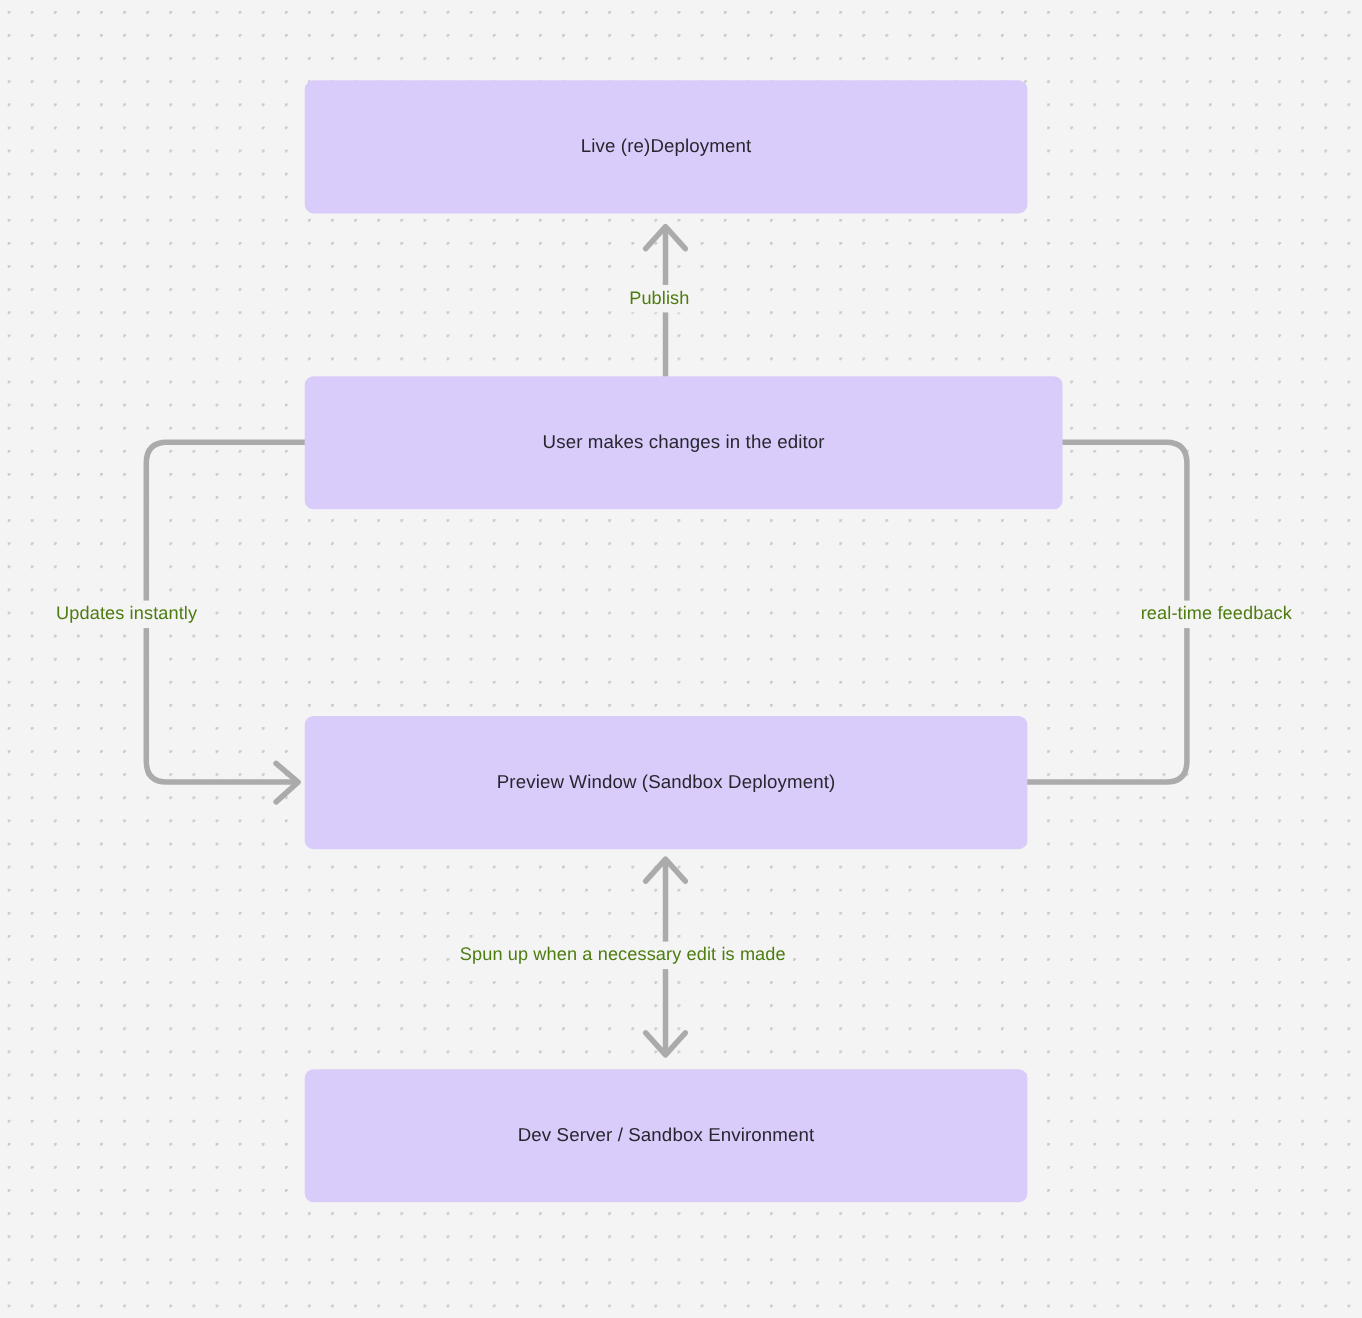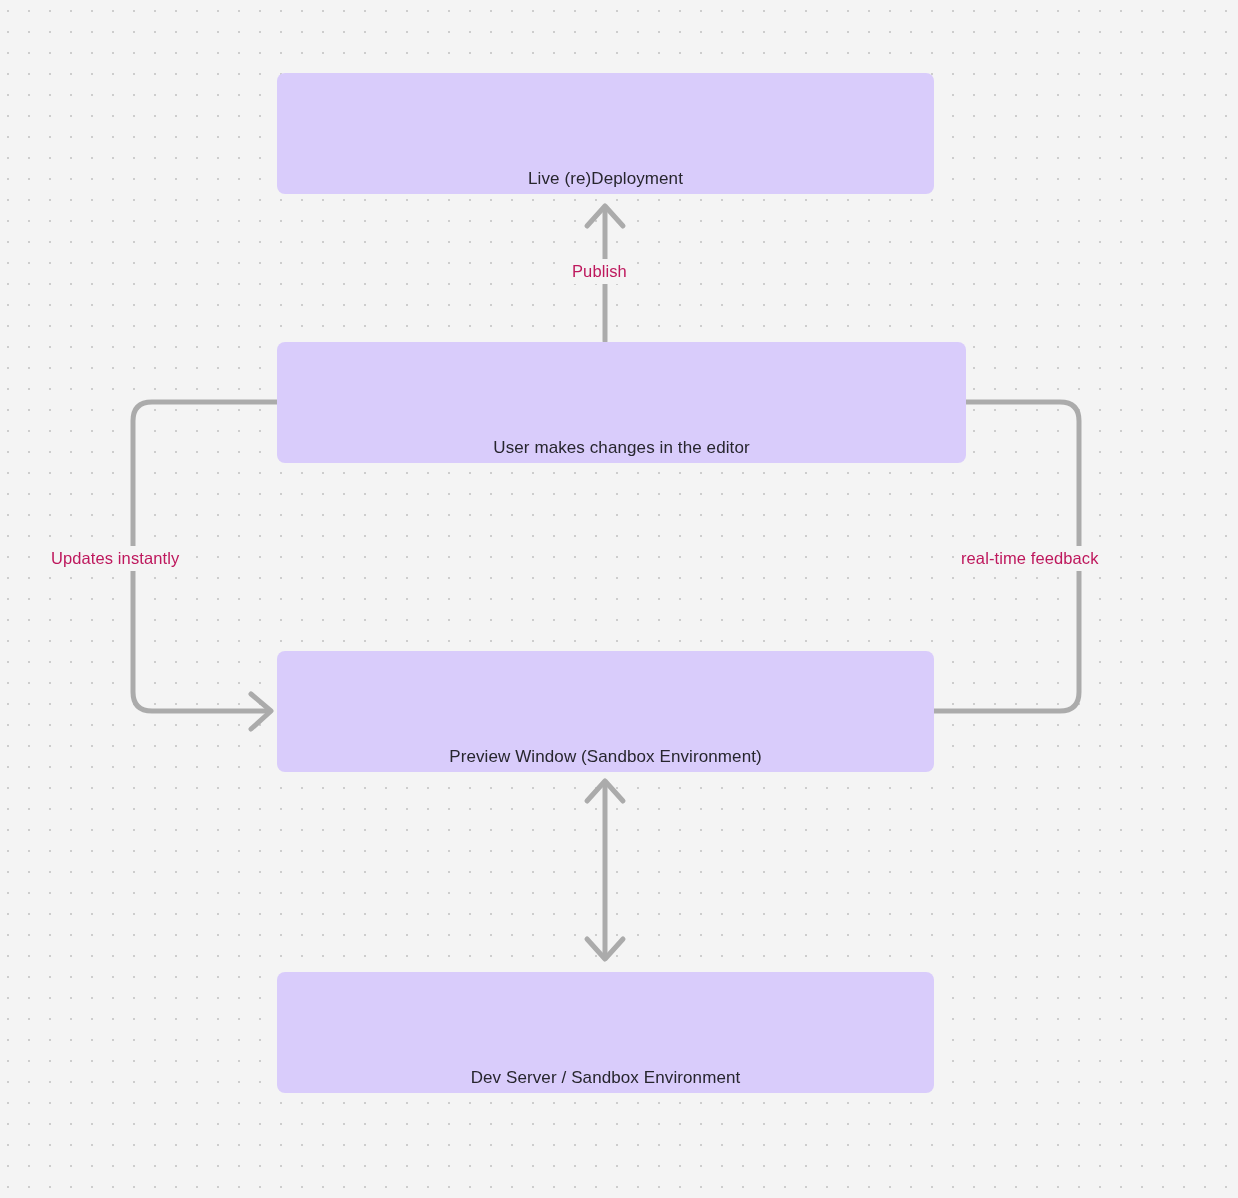--- a/index.html
+++ b/index.html
@@ -25,33 +25,33 @@
     width: 1238px;
     height: 1198px;
     pointer-events: none;
   }
   .node {
     position: absolute;
     box-sizing: border-box;
     background: #d9ccfb;
     border-radius: 8px;
     display: flex;
-    align-items: flex-end;
+    align-items: center;
     justify-content: center;
     color: #27262e;
     font-size: 17px;
     font-family: "Liberation Sans", sans-serif;
     letter-spacing: 0.1px;
     text-align: center;
     line-height: 1.3;
     padding: 4px 12px;
   }
   .edge-label {
     position: absolute;
-    color: #be185d;
+    color: #4d7c0f;
     font-size: 16.5px;
     font-family: "Liberation Sans", sans-serif;
     letter-spacing: 0.1px;
     white-space: nowrap;
     background: #f4f4f4;
     padding: 2px 5px;
     line-height: 1.25;
   }
 </style>
 </head>
@@ -85,27 +85,28 @@
 
   <div class="node" style="left:277px; top:73px; width:657px; height:121px;">
     <span>Live (re)Deployment</span>
   </div>
 
   <div class="node" style="left:277px; top:342px; width:689px; height:121px;">
     <span>User makes changes in the editor</span>
   </div>
 
   <div class="node" style="left:277px; top:651px; width:657px; height:121px;">
-    <span>Preview Window (Sandbox Environment)</span>
+    <span>Preview Window (Sandbox Deployment)</span>
   </div>
 
   <div class="node" style="left:277px; top:972px; width:657px; height:121px;">
     <span>Dev Server / Sandbox Environment</span>
   </div>
 
   <div class="edge-label" style="left:567px; top:259px;">Publish</div>
 
   <div class="edge-label" style="left:46px; top:546px;">Updates instantly</div>
 
-  <div class="edge-label" style="left:956px; top:546px;">real-time feedback</div>
+  <div class="edge-label" style="left:1032px; top:546px;">real-time feedback</div>
 
+  <div class="edge-label" style="left:413px; top:856px;">Spun up when a necessary edit is made</div>
 
 </div>
 
 </body></html>

